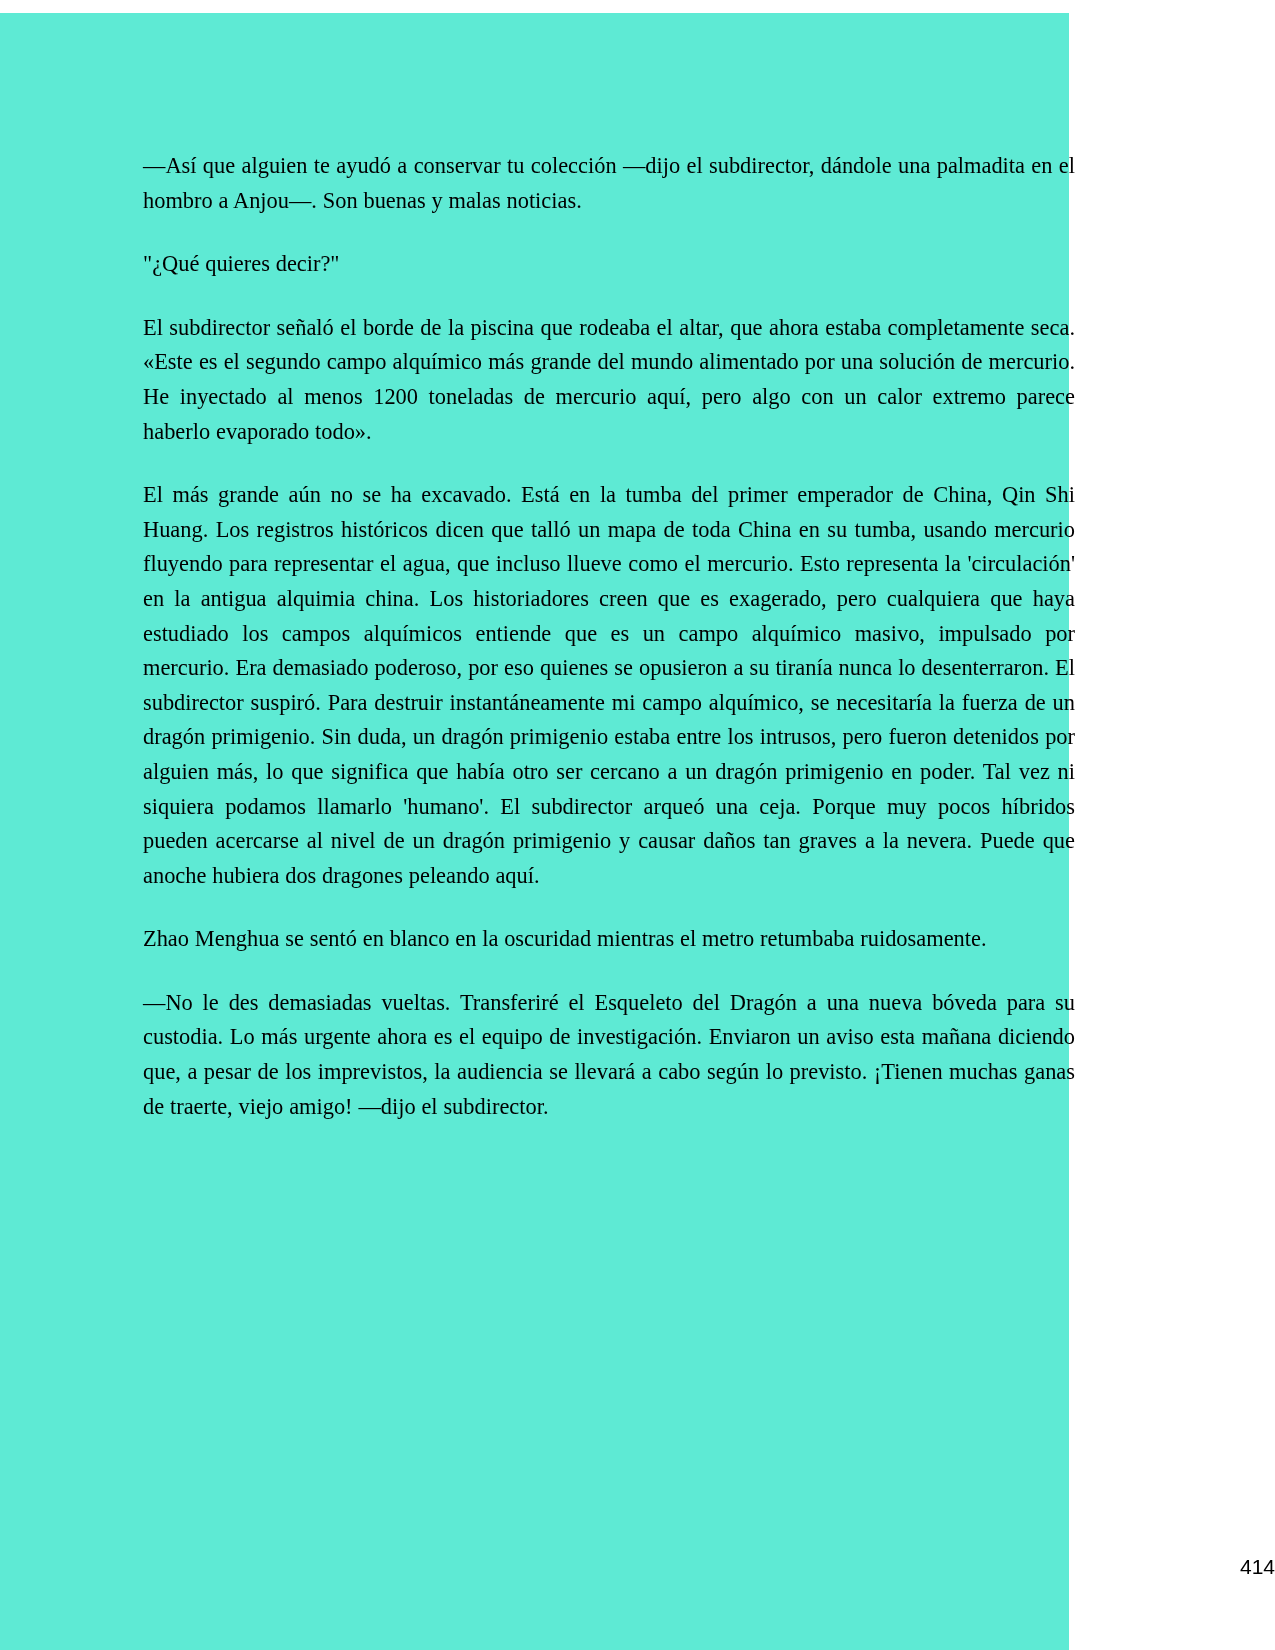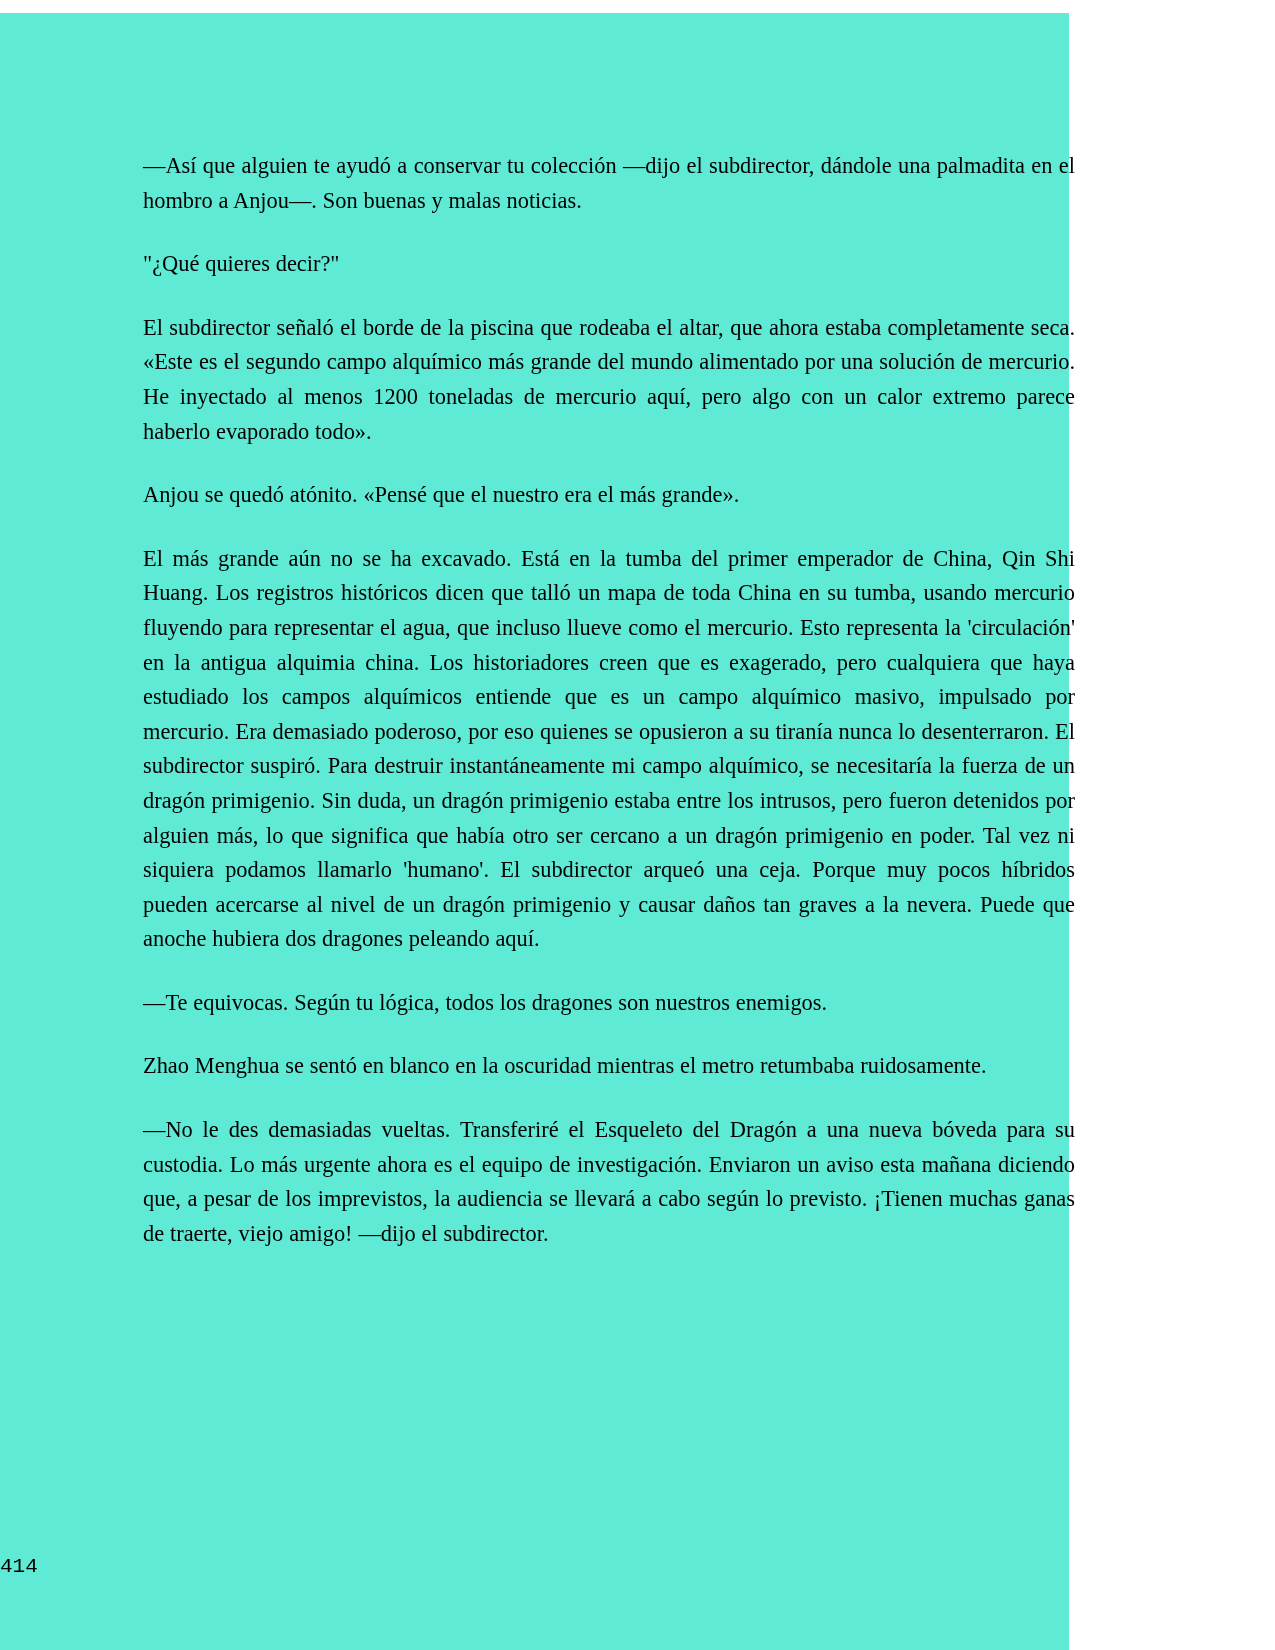--- a/index.html
+++ b/index.html
@@ -43,45 +43,43 @@
     margin-bottom: 0;
   }
   p.para.last-line-left {
     text-align-last: left;
   }
   .page-number {
     position: absolute;
     left: 0;
     top: 1541px;
     width: 1275px;
-    text-align: left;
+    text-align: right;
     font-size: 21px;
     line-height: 26px;
-    font-family: Liberation Mono, monospace;
+    font-family: Liberation Sans, sans-serif;
   }
 </style>
 </head>
 <body>
 
 <div class="page">
 
   <div class="text-block">
 
     <p class="para last-line-left">—Así que alguien te ayudó a conservar tu colección —dijo el subdirector, dándole una palmadita en el hombro a Anjou—. Son buenas y malas noticias.</p>
 
     <p class="para last-line-left">"¿Qué quieres decir?"</p>
 
     <p class="para last-line-left">El subdirector señaló el borde de la piscina que rodeaba el altar, que ahora estaba completamente seca. «Este es el segundo campo alquímico más grande del mundo alimentado por una solución de mercurio. He inyectado al menos 1200 toneladas de mercurio aquí, pero algo con un calor extremo parece haberlo evaporado todo».</p>
 
-    <p class="para last-line-left">Anjou se quedó atónito. «Pensé que el nuestro era el más grande».</p>
 
     <p class="para last-line-left">El más grande aún no se ha excavado. Está en la tumba del primer emperador de China, Qin Shi Huang. Los registros históricos dicen que talló un mapa de toda China en su tumba, usando mercurio fluyendo para representar el agua, que incluso llueve como el mercurio. Esto representa la 'circulación' en la antigua alquimia china. Los historiadores creen que es exagerado, pero cualquiera que haya estudiado los campos alquímicos entiende que es un campo alquímico masivo, impulsado por mercurio. Era demasiado poderoso, por eso quienes se opusieron a su tiranía nunca lo desenterraron. El subdirector suspiró. Para destruir instantáneamente mi campo alquímico, se necesitaría la fuerza de un dragón primigenio. Sin duda, un dragón primigenio estaba entre los intrusos, pero fueron detenidos por alguien más, lo que significa que había otro ser cercano a un dragón primigenio en poder. Tal vez ni siquiera podamos llamarlo 'humano'. El subdirector arqueó una ceja. Porque muy pocos híbridos pueden acercarse al nivel de un dragón primigenio y causar daños tan graves a la nevera. Puede que anoche hubiera dos dragones peleando aquí.</p>
 
 
-    <p class="para last-line-left">—Te equivocas. Según tu lógica, todos los dragones son nuestros enemigos.</p>
 
 
     <p class="para last-line-left">Zhao Menghua se sentó en blanco en la oscuridad mientras el metro retumbaba ruidosamente.</p>
 
     <p class="para last-line-left">—No le des demasiadas vueltas. Transferiré el Esqueleto del Dragón a una nueva bóveda para su custodia. Lo más urgente ahora es el equipo de investigación. Enviaron un aviso esta mañana diciendo que, a pesar de los imprevistos, la audiencia se llevará a cabo según lo previsto. ¡Tienen muchas ganas de traerte, viejo amigo! —dijo el subdirector.</p>
 
   </div>
 
   <div class="page-number">414</div>
 

